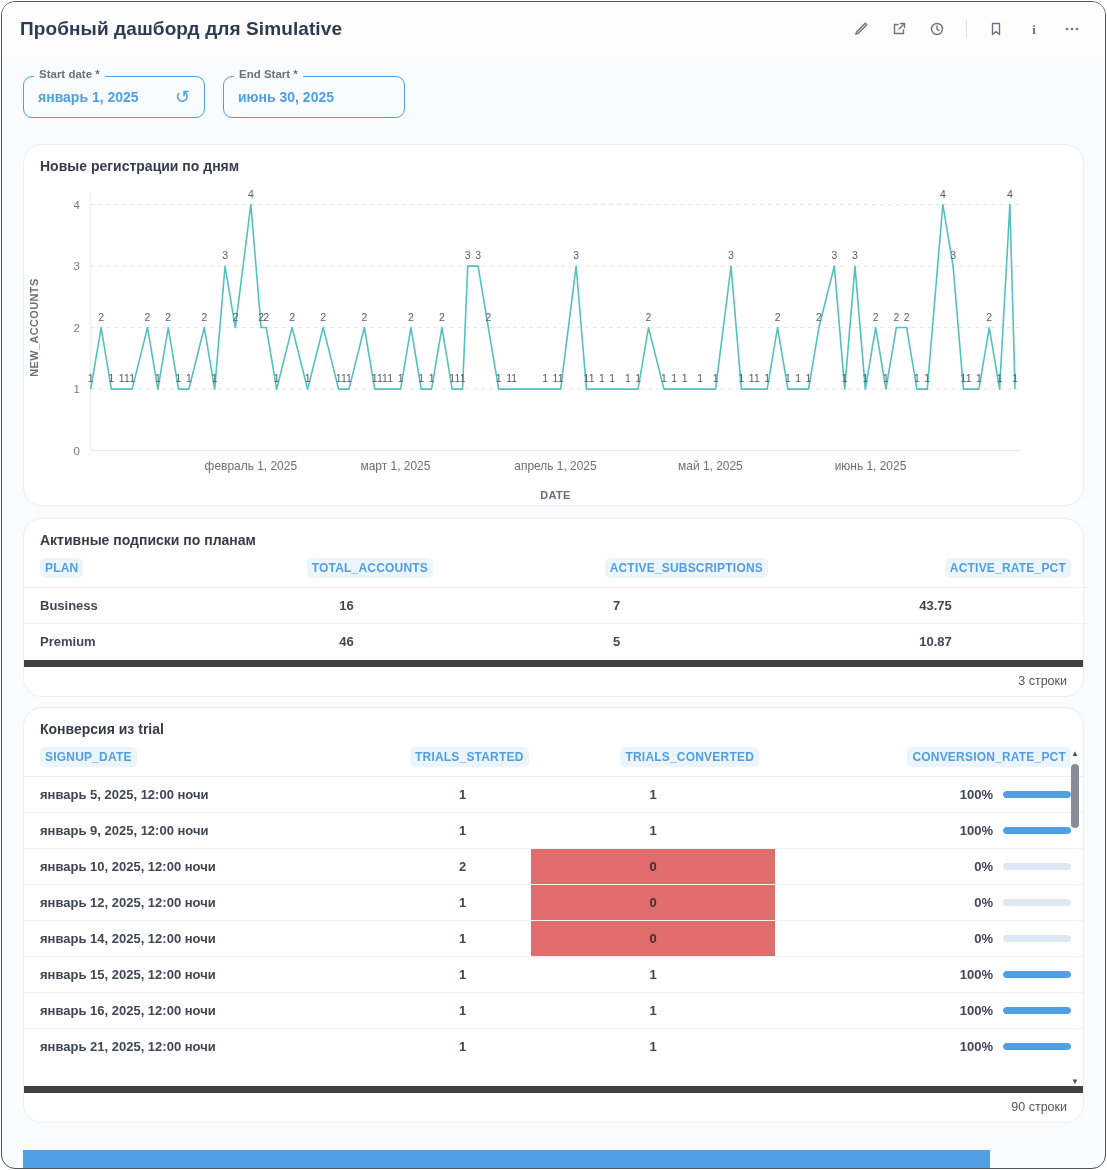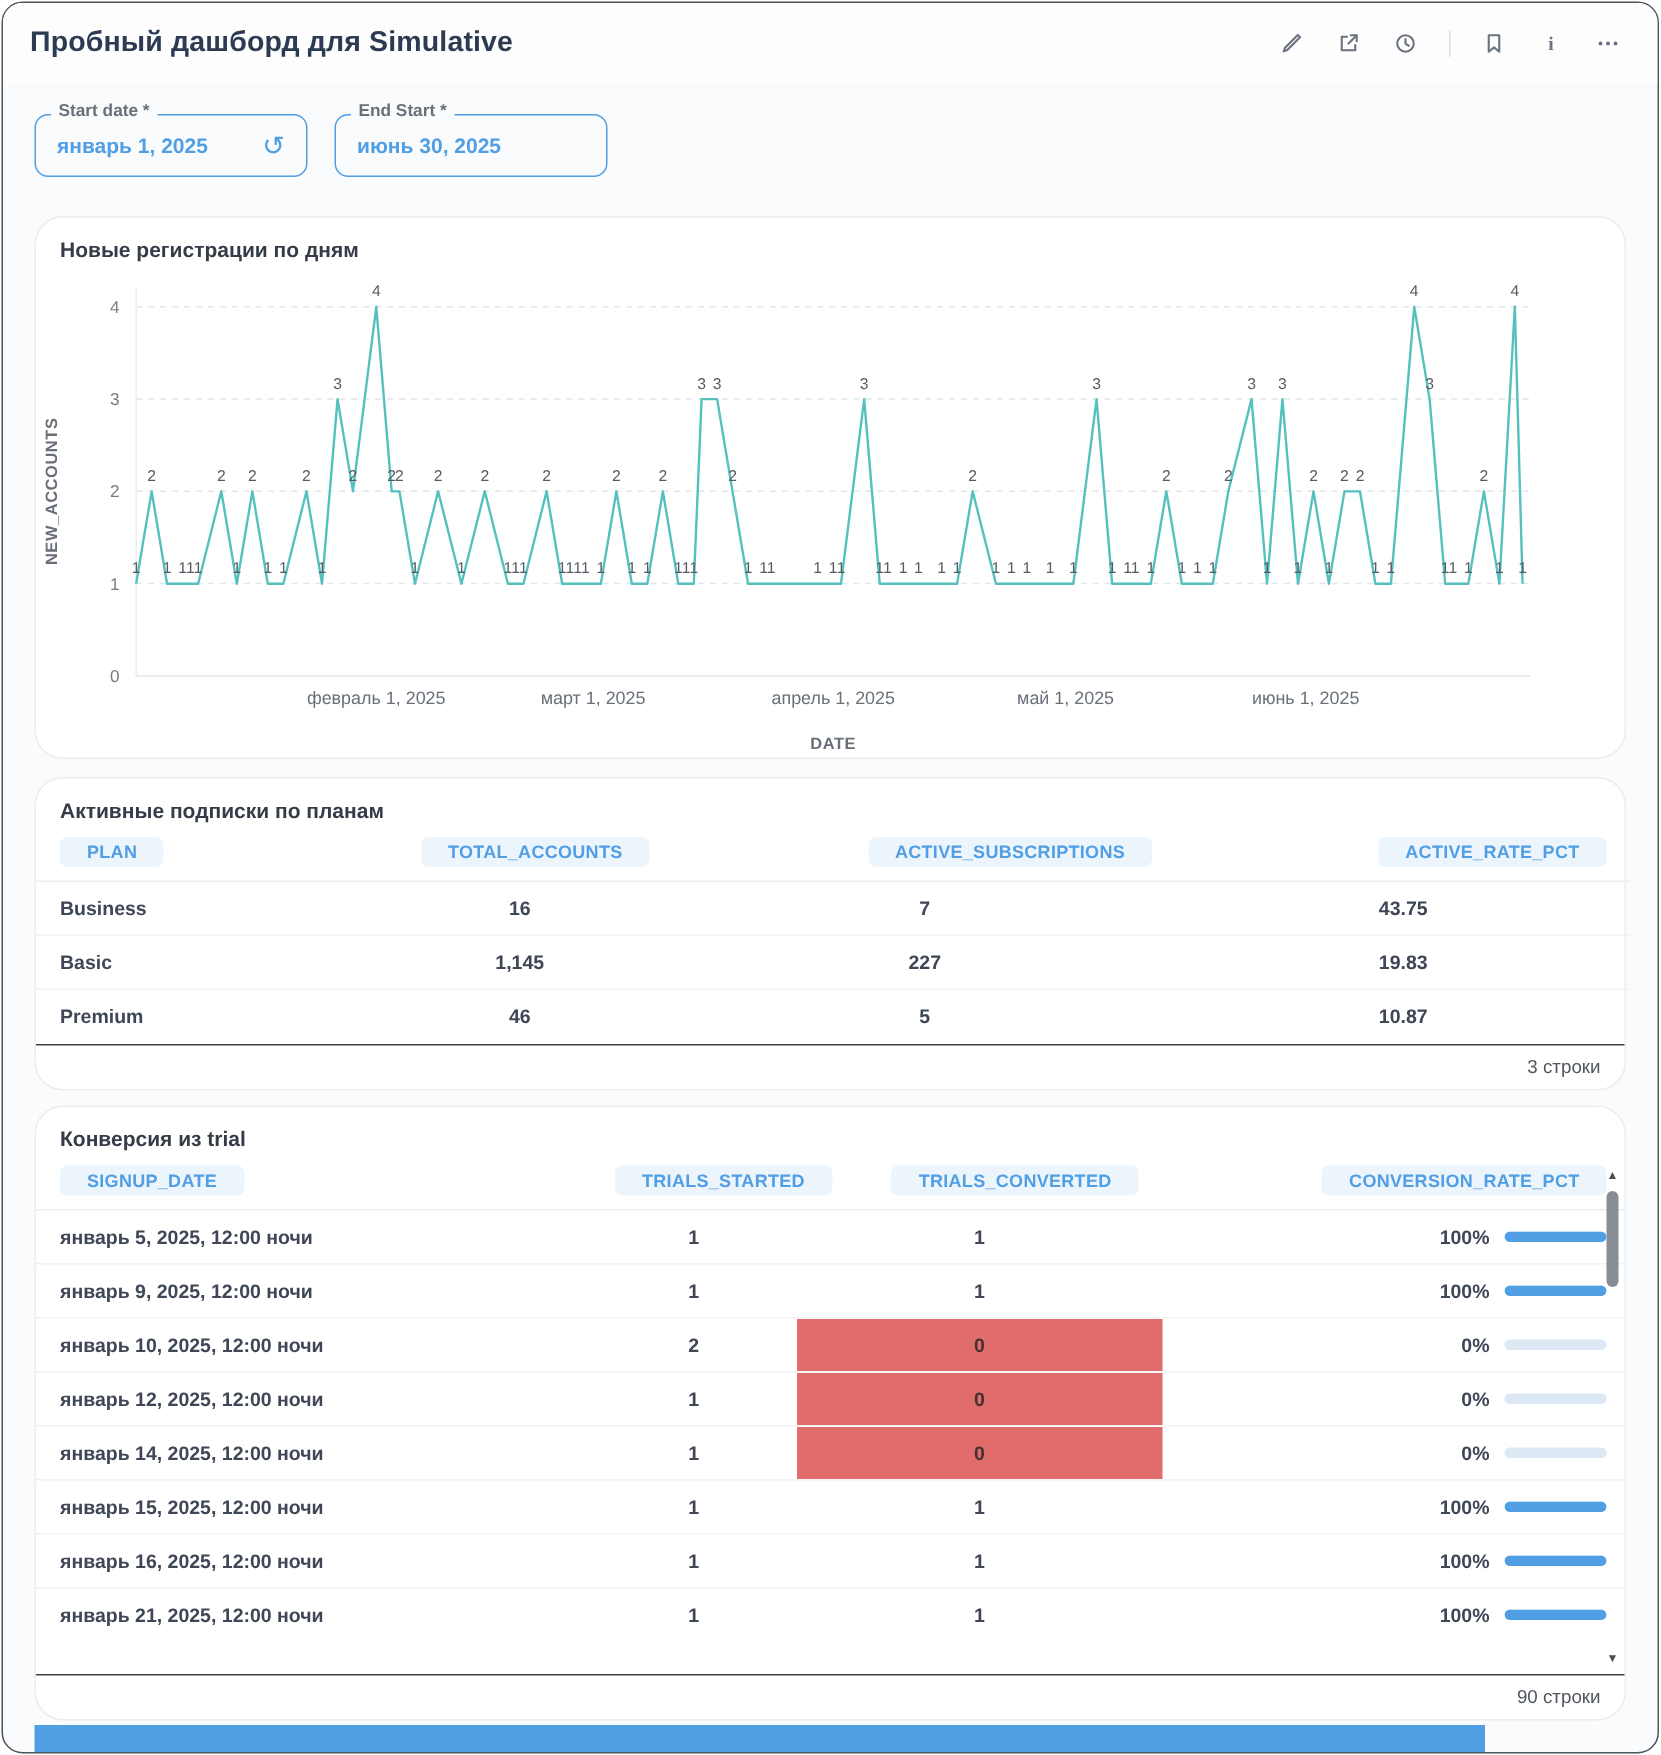--- a/index.html
+++ b/index.html
@@ -35,29 +35,29 @@
   .card h2 { font-size:14px; font-weight:700; color:#363c47; padding:13px 16px 5px; }
   .chart-card { margin-bottom:12px; }
   .chart-card svg { width:100%; height:326px; display:block; }
   .subs-card { margin-bottom:10px; }
 
   
   table { width:100%; border-collapse:collapse; font-size:13px; color:#3f4655; table-layout:fixed; }
   thead th { padding:5px 16px 9px; border-bottom:1px solid #ecedef; text-align:left; }
   thead th.r { text-align:right; }
   .chip { display:inline-block; background:#edf5fc; color:#509ee3; font-size:12px; font-weight:700;
-    padding:3px 18px; border-radius:5px; letter-spacing:.2px; white-space:nowrap; cursor:pointer; }
+    padding:3px 5px; border-radius:5px; letter-spacing:.2px; white-space:nowrap; cursor:pointer; }
   td { padding:0 16px; height:36px; border-bottom:1px solid #f1f2f4; white-space:nowrap; overflow:hidden;font-weight:bold; }
   td.r { text-align:center; }
   tbody tr:last-child td { border-bottom:none; }
   td.cell-red { color:#44302f; }
   .rate-wrap { display:flex; align-items:center; justify-content:flex-end; gap:10px; }
   .bar { display:inline-block; width:68px; height:7px; border-radius:4px; overflow:hidden; }
   .bar i { display:block; height:100%; border-radius:4px; }
-  .card-footer { border-top:1px solid #404040; padding:7px 16px 8px; text-align:right;
+  .card-footer { border-top:7px solid #404040; padding:7px 16px 8px; text-align:right;
     font-size:12.5px; color:#51565f; }
 
   
   .trials-card { position:relative; }
   .table-clip { height:344px; overflow:hidden; }
   .vscroll { position:absolute; right:2px; top:40px; bottom:34px; width:12px; }
   .scroll-arrow { position:absolute; left:0; width:12px; height:12px; border:none; background:transparent;
     color:#4a4f55; font-size:8px; line-height:12px; text-align:center; cursor:pointer; padding:0; }
   .scroll-arrow.up { top:0; }
   .scroll-arrow.down { bottom:0; }
@@ -266,26 +266,20 @@
             </tr>
           </thead>
         <tbody>
             <tr>
               <td class="l">Business</td>
               <td class="r">16</td>
               <td class="r">7</td>
               <td class="r">43.75</td>
             </tr>
             <tr>
-              <td class="l">Basic</td>
-              <td class="r">1,145</td>
-              <td class="r">227</td>
-              <td class="r">19.83</td>
-            </tr>
-            <tr>
               <td class="l">Premium</td>
               <td class="r">46</td>
               <td class="r">5</td>
               <td class="r">10.87</td>
             </tr>
           </tbody>
       </table>
       <div class="card-footer">3 строки</div>
     </section>
 

